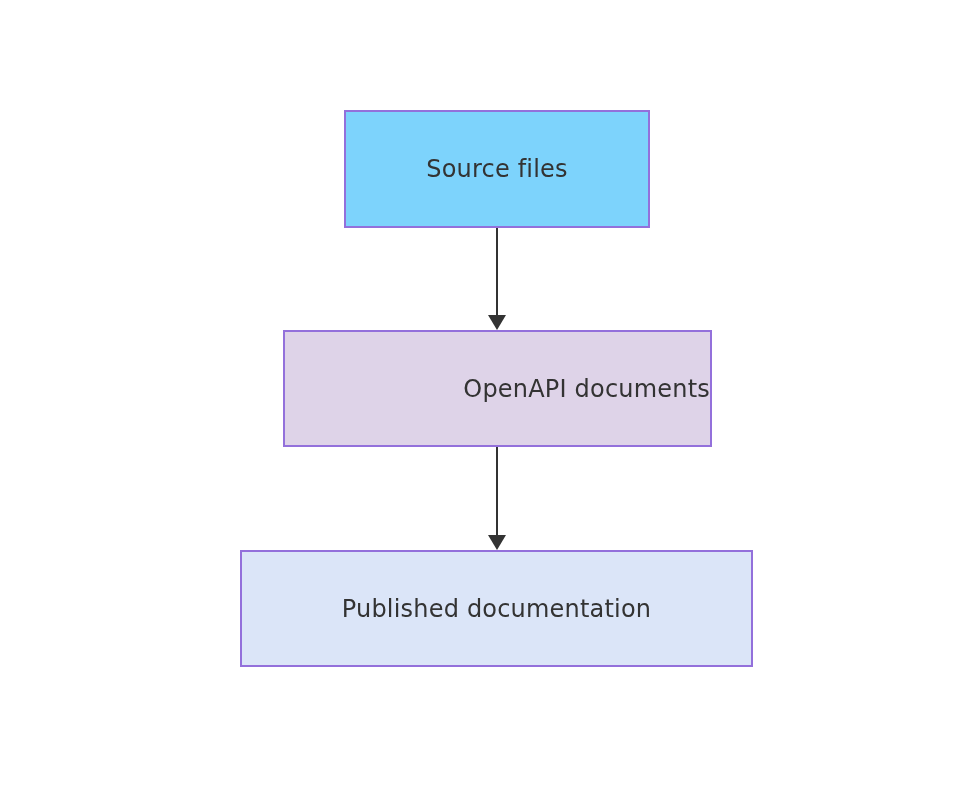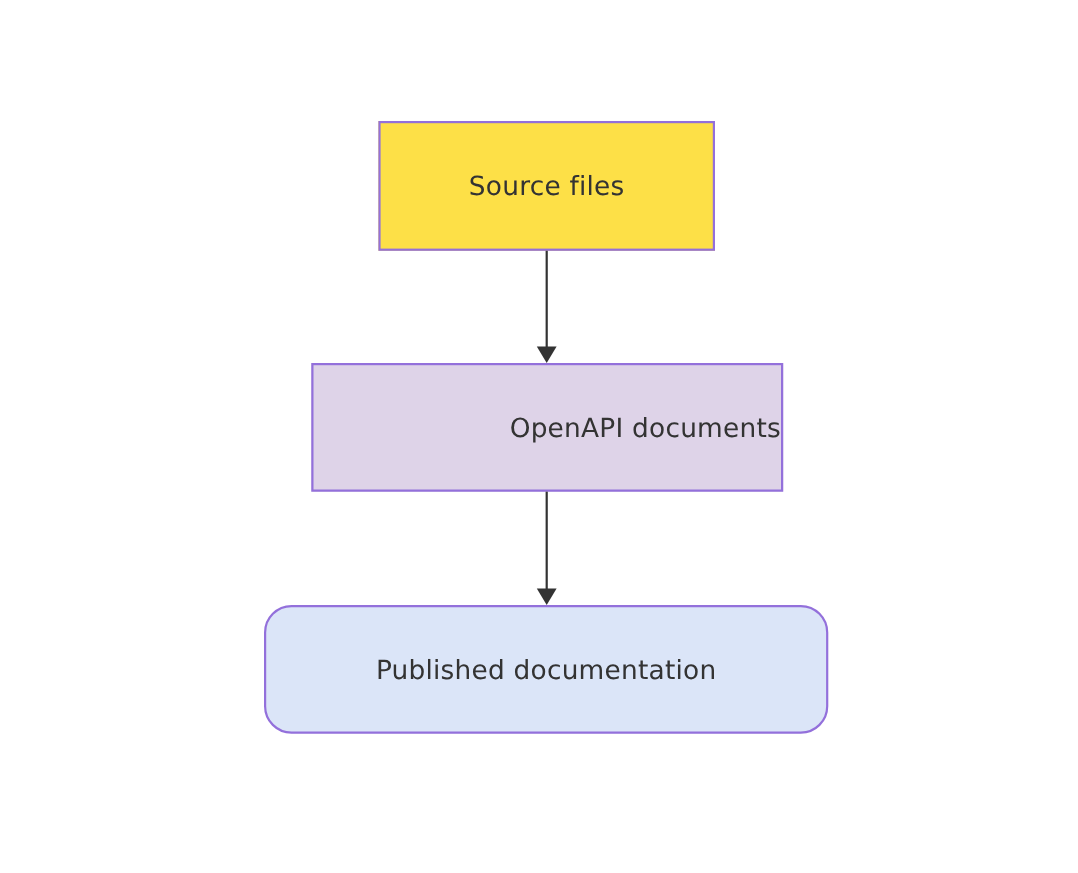--- a/index.html
+++ b/index.html
@@ -37,21 +37,20 @@
     left: 283px;
     top: 330px;
     width: 429px;
     height: 117px;
   }
   .node-published {
     left: 240px;
     top: 550px;
     width: 513px;
     height: 117px;
-    border-radius: 25px;
   }
   .edge {
     position: absolute;
     width: 18px;
     margin-left: -9px;
   }
   .edge .line {
     position: absolute;
     left: 50%;
     top: 0;
@@ -81,21 +80,21 @@
     top: 447px;
     height: 103px;
   }
   .edge-2 .line { height: 89px; }
 </style>
 </head>
 <body>
 
 <div class="canvas">
 
-  <div class="node node-source" style="background-color: #fde047; border-color: rgb(147, 112, 219); color: rgb(51, 51, 51);">
+  <div class="node node-source" style="background-color: #7dd3fc; border-color: rgb(147, 112, 219); color: rgb(51, 51, 51);">
     <span>Source files</span>
   </div>
 
   <div class="edge edge-1">
     <div class="line" style="background-color: rgb(51, 51, 51);"></div>
     <div class="arrowhead" style="border-top-color: rgb(51, 51, 51);"></div>
   </div>
 
   <div class="node node-openapi" style="background-color: rgb(222, 211, 232); border-color: rgb(147, 112, 219); color: rgb(51, 51, 51); justify-content: flex-end;">
     <span>OpenAPI documents</span>

